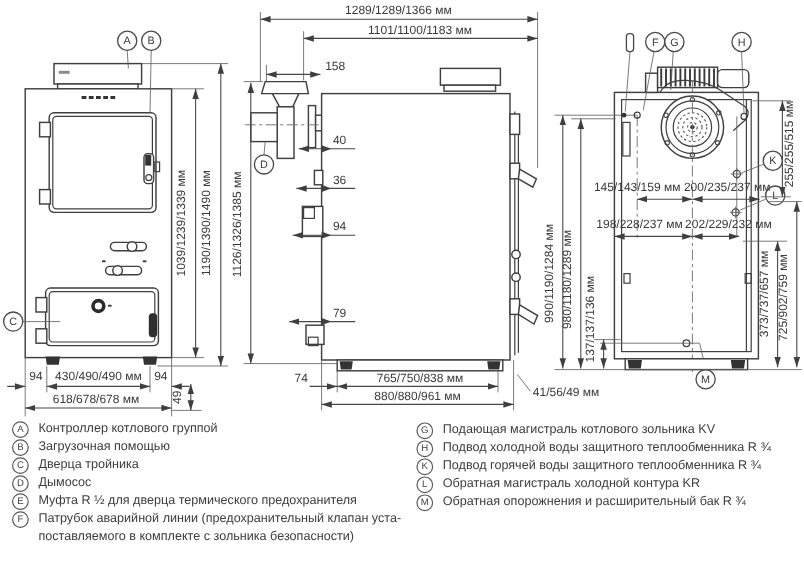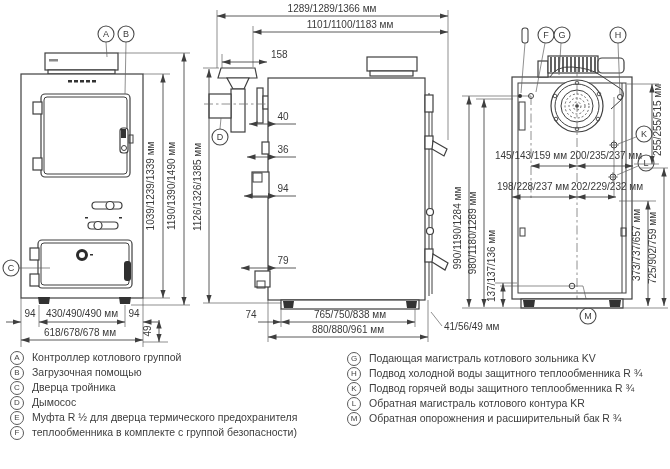--- a/index.html
+++ b/index.html
@@ -416,41 +416,42 @@
     <span class="lbadge">D</span>
     <span class="ltext">Дымосос</span>
   </div>
   <div class="lrow">
     <span class="lbadge">E</span>
     <span class="ltext">Муфта R ½ для дверца термического предохранителя</span>
   </div>
   <div class="lrow">
     <span class="lbadge">F</span>
     <span class="ltext">
-      <div>теплообменника в комплекте с группой безопасности)</div>
+      <div>Патрубок аварийной линии (предохранительный клапан уста-</div>
+      <div>поставляемого в комплекте с зольника безопасности)</div>
     </span>
   </div>
 </div>
 
 <div class="legend legend-right">
   <div class="lrow">
     <span class="lbadge">G</span>
     <span class="ltext">Подающая магистраль котлового зольника KV</span>
   </div>
   <div class="lrow">
     <span class="lbadge">H</span>
     <span class="ltext">Подвод холодной воды защитного теплообменника R ¾</span>
   </div>
   <div class="lrow">
     <span class="lbadge">K</span>
     <span class="ltext">Подвод горячей воды защитного теплообменника R ¾</span>
   </div>
   <div class="lrow">
     <span class="lbadge">L</span>
-    <span class="ltext">Обратная магистраль котлового контура KR</span>
+    <span class="ltext">Обратная магистраль холодной контура KR</span>
   </div>
   <div class="lrow">
     <span class="lbadge">M</span>
     <span class="ltext">Обратная опорожнения и расширительный бак R ¾</span>
   </div>
 </div>
 
 </div>
 
 </body></html>

